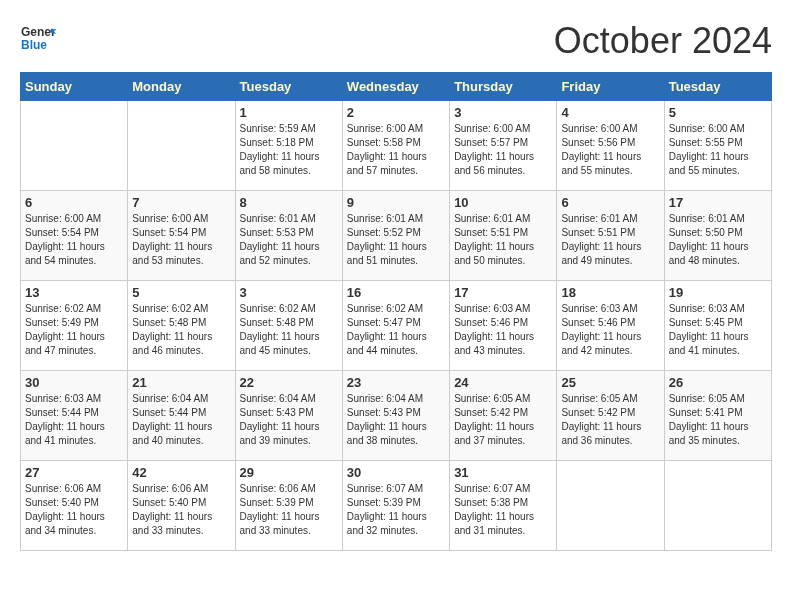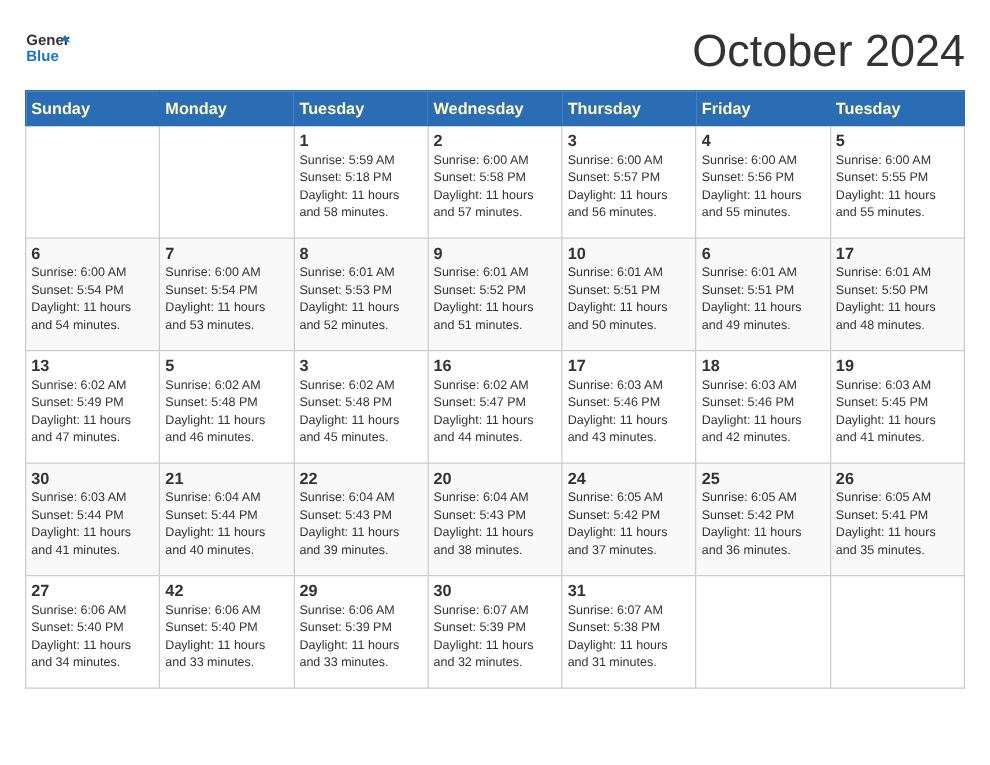--- a/index.html
+++ b/index.html
@@ -238,21 +238,21 @@
 Sunset: 5:44 PM
 Daylight: 11 hours and 40 minutes.</div>
         </td>
         <td>
           <div class="day-number">22</div>
           <div class="day-info" style="white-space: pre-line;">Sunrise: 6:04 AM
 Sunset: 5:43 PM
 Daylight: 11 hours and 39 minutes.</div>
         </td>
         <td>
-          <div class="day-number">20</div>
+          <div class="day-number">23</div>
           <div class="day-info" style="white-space: pre-line;">Sunrise: 6:04 AM
 Sunset: 5:43 PM
 Daylight: 11 hours and 38 minutes.</div>
         </td>
         <td>
           <div class="day-number">24</div>
           <div class="day-info" style="white-space: pre-line;">Sunrise: 6:05 AM
 Sunset: 5:42 PM
 Daylight: 11 hours and 37 minutes.</div>
         </td>

